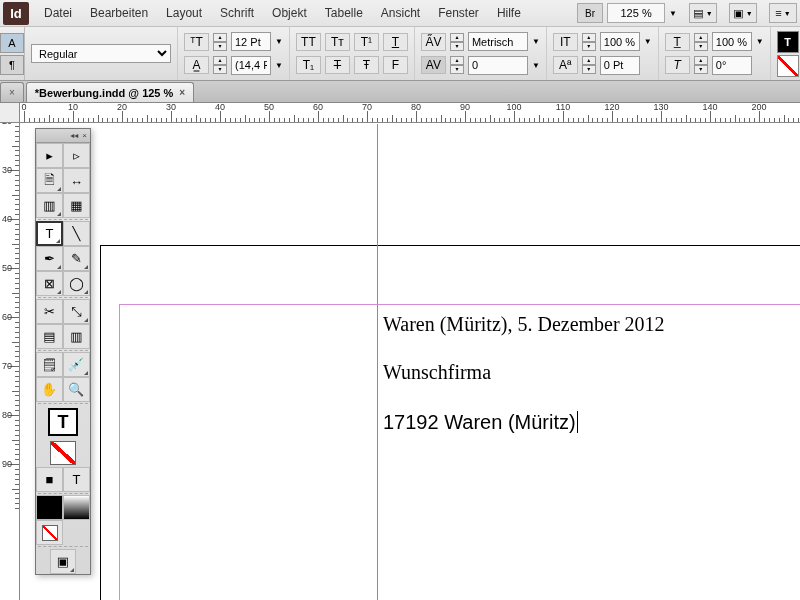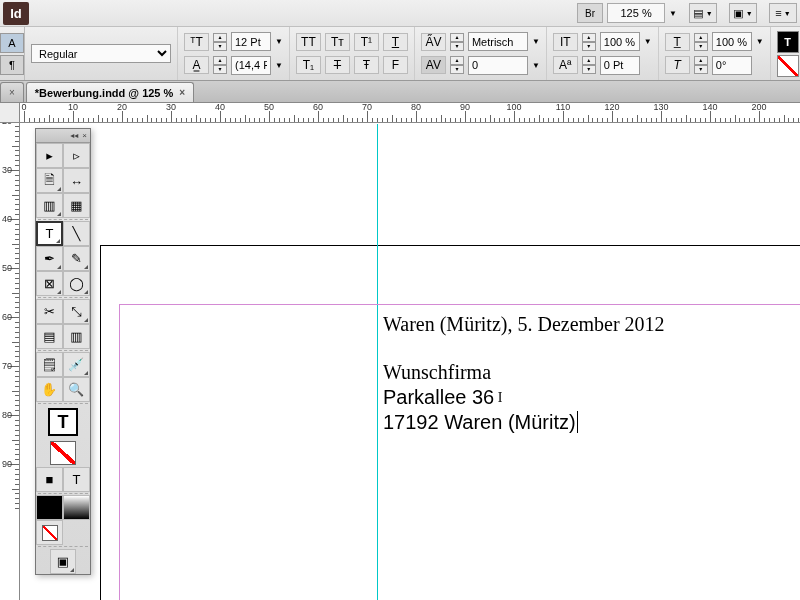--- a/index.html
+++ b/index.html
@@ -70,20 +70,31 @@
 .tools-panel .wide { grid-column: 1 / span 2; height:34px; display:flex; align-items:center; justify-content:center; gap:4px; }
 .tools-panel .tool .tri { position:absolute; right:1px; bottom:1px; width:0; height:0; border-left:4px solid transparent; border-bottom:4px solid #555; }
 .tools-panel .t-big { width:30px; height:28px; border:2px solid #000; background:#fff; font-weight:bold; font-size:18px; display:flex; align-items:center; justify-content:center; }
 .tools-panel .red-sw { width:26px; height:24px; border:1px solid #666; background: linear-gradient(to top right, transparent 44%, red 44%, red 56%, transparent 56%), #fff; }
 </style>
 </head>
 <body>
 
 <div class="menubar">
   <div class="id-logo">Id</div>
+  <div id="menu-items" style="display:flex;">
+      <div class="menu-item">Datei</div>
+      <div class="menu-item">Bearbeiten</div>
+      <div class="menu-item">Layout</div>
+      <div class="menu-item">Schrift</div>
+      <div class="menu-item">Objekt</div>
+      <div class="menu-item">Tabelle</div>
+      <div class="menu-item">Ansicht</div>
+      <div class="menu-item">Fenster</div>
+      <div class="menu-item">Hilfe</div>
+    </div>
   <div class="spacer"></div>
   <div class="right-controls">
     <div class="br-btn">Br</div>
     <div class="zoom">125 %</div>
     <span style="font-size:8px;">▼</span>
     <div class="icon-box">▤<span style="font-size:7px;margin-left:2px;">▼</span></div>
     <div class="icon-box">▣<span style="font-size:7px;margin-left:2px;">▼</span></div>
     <div class="icon-box">≡<span style="font-size:7px;margin-left:2px;">▼</span></div>
   </div>
 </div>
@@ -488,23 +499,20 @@
 
 <div class="canvas">
   <div class="page">
 
     <div class="cyan-guide" style="left:276px; top:-122px; width:1px; height:800px;"></div>
 
     <div class="page-margin" style="left:18px; top:58px; width:700px; height:420px;"></div>
 
     <div class="doc-text" style="left:282px; top:66px;">Waren (Müritz), 5. Dezember 2012</div>
     <div class="doc-text" style="left:282px; top:114px;">Wunschfirma</div>
-    <div class="doc-text" style="left:282px; top:139px;">
-      <span>Parkallee 36</span><span class="text-cursor" style="position:relative; top:-2px;">&nbsp;I</span>
-    </div>
     <div class="doc-text" style="left:282px; top:164px;">
       <span>17192 Waren (Müritz)</span><span class="caret"></span>
     </div>
   </div>
 </div>
 
 <div class="tools-panel">
   <div class="titlebar">
       <span>◂◂</span>
       <span>×</span>

